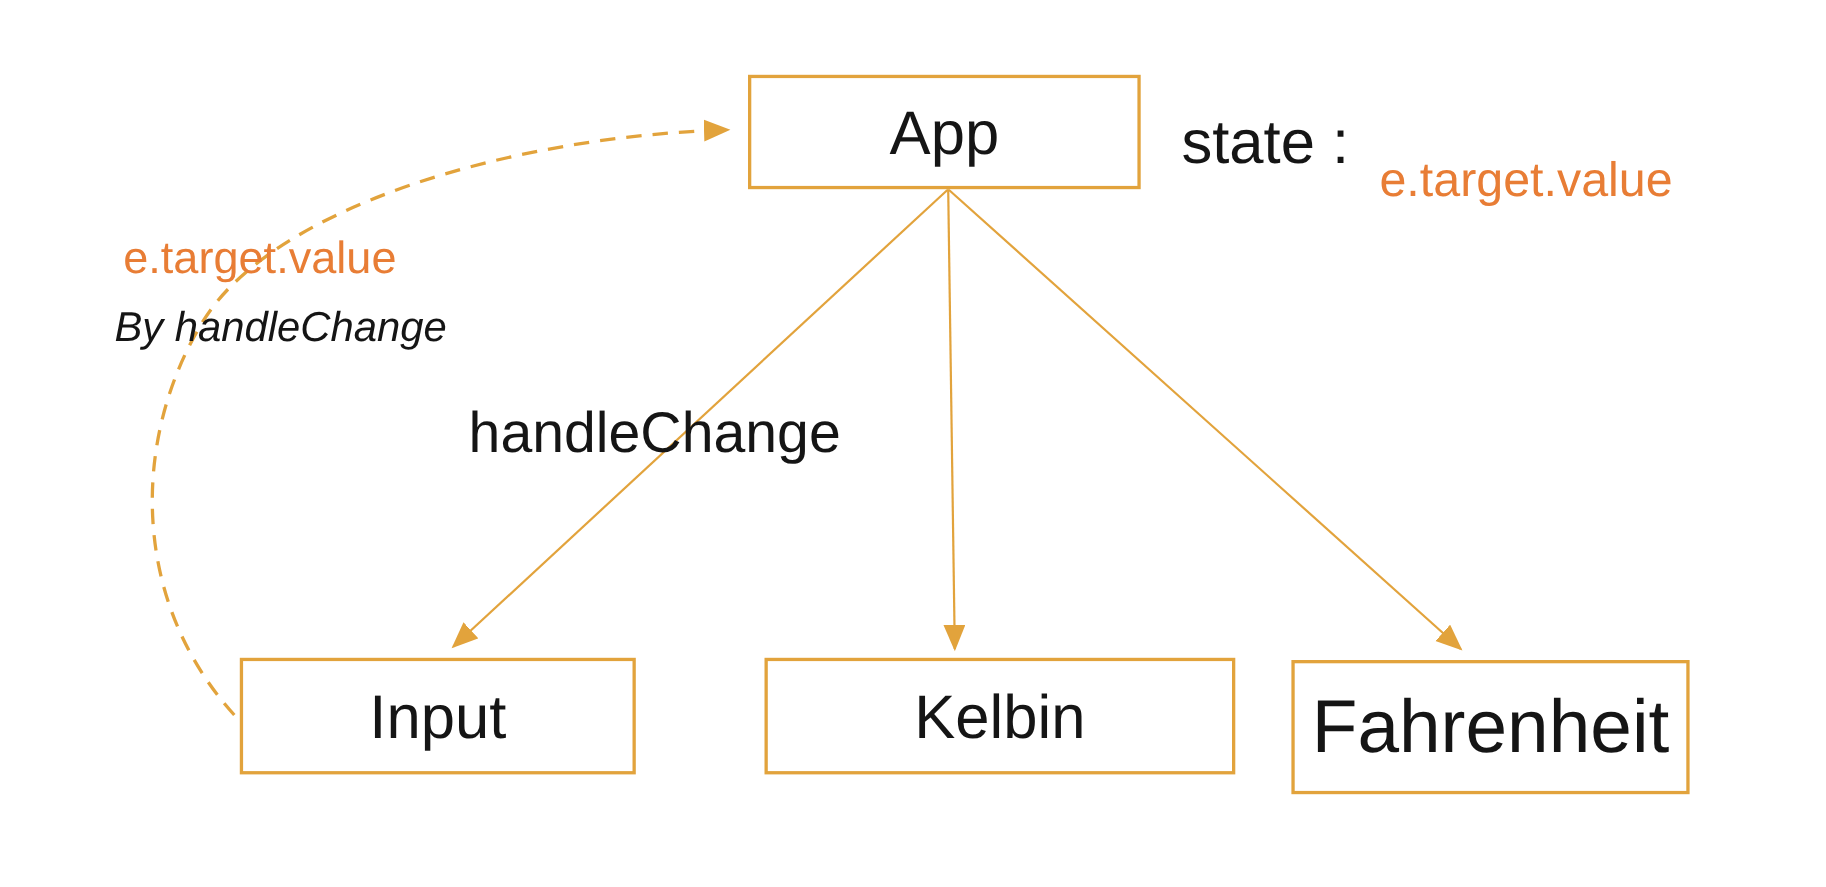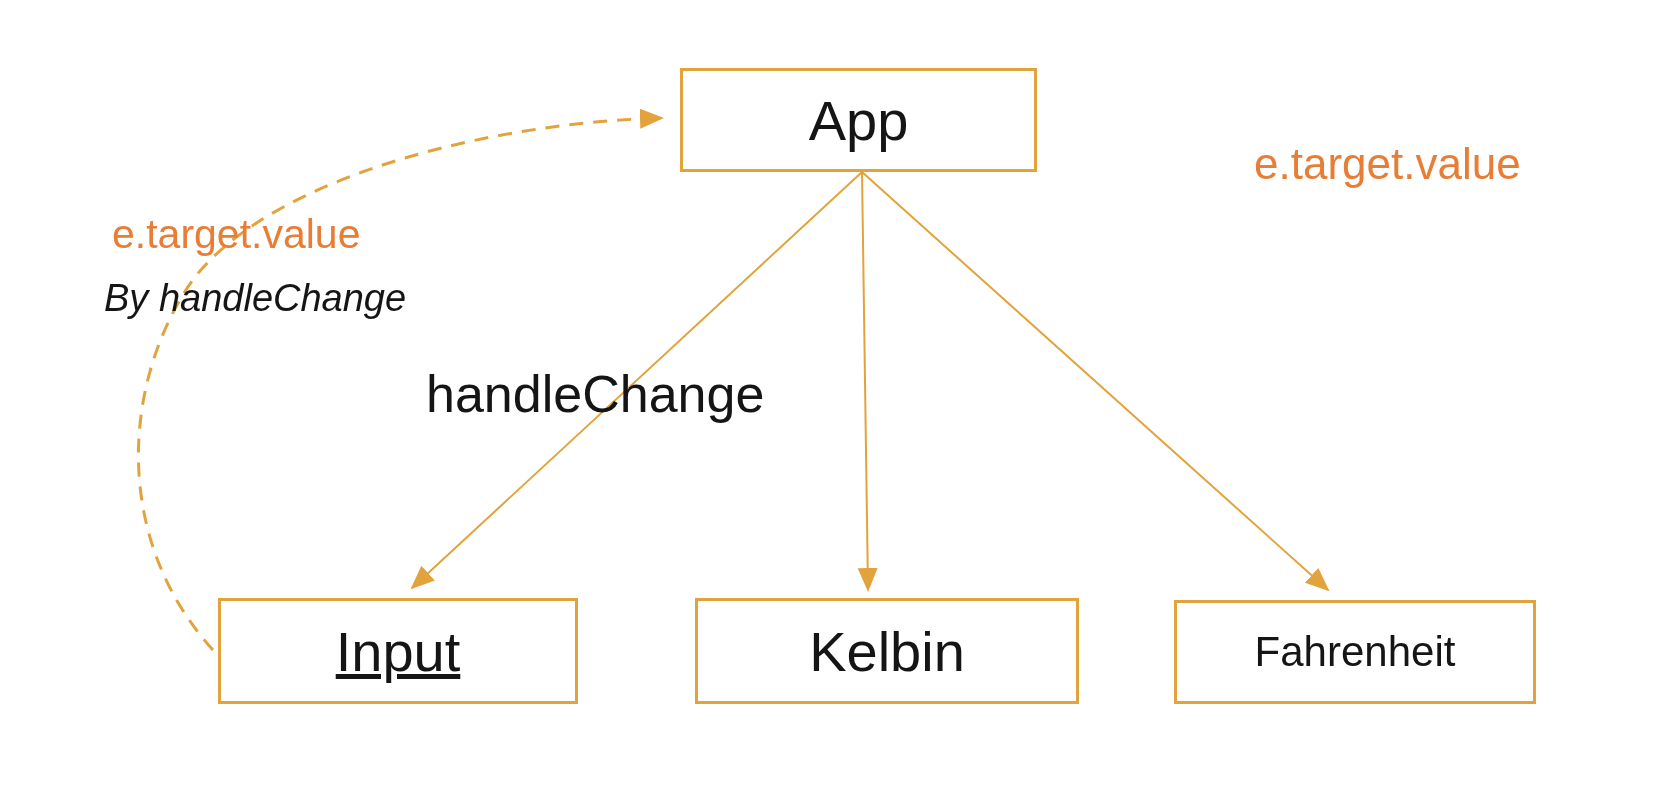--- a/index.html
+++ b/index.html
@@ -42,23 +42,23 @@
     border: 3px solid var(--node-border, #E2A33C);
     background: #ffffff;
     display: flex;
     align-items: center;
     justify-content: center;
     color: var(--text, #151515);
     font-size: 56px;
     box-sizing: border-box;
   }
   .node-app        { left: 680px;  top: 68px;  width: 357px; height: 104px; justify-content: center; }
-  .node-input      { left: 218px;  top: 598px; width: 360px; height: 106px; text-decoration: underline; }
-  .node-kelbin     { left: 695px;  top: 598px; width: 384px; height: 106px; }
-  .node-fahrenheit { left: 1174px; top: 600px; width: 362px; height: 104px; font-size: 42px; }
+  .node-input      { left: 218px;  top: 598px; width: 360px; height: 106px; }
+  .node-kelbin     { left: 695px;  top: 598px; width: 428px; height: 106px; }
+  .node-fahrenheit { left: 1174px; top: 600px; width: 362px; height: 122px; font-size: 68px; }
   .lbl {
     position: absolute;
     white-space: nowrap;
     color: var(--text, #151515);
     line-height: 1.1;
   }
   .orange { color: var(--highlight-text, #E87D35); }
   .lbl-state       { left: 1074px; top: 98px;  font-size: 56px; }
   .lbl-inputs      { left: 1326px; top: 62px;  font-size: 42px; }
   .lbl-state-value { left: 1254px; top: 140px; font-size: 44px; }
@@ -92,20 +92,21 @@
   </div>
 
   <div class="node node-kelbin">
     <span>Kelbin</span>
   </div>
 
   <div class="node node-fahrenheit">
     <span>Fahrenheit</span>
   </div>
 
+  <div class="lbl lbl-state">state :</div>
 
 
   <div class="lbl lbl-state-value orange">e.target.value</div>
 
   <div class="lbl lbl-left-value orange">e.target.value</div>
 
   <div class="lbl lbl-left-by">By handleChange</div>
 
   <div class="lbl lbl-edge">handleChange</div>
 

